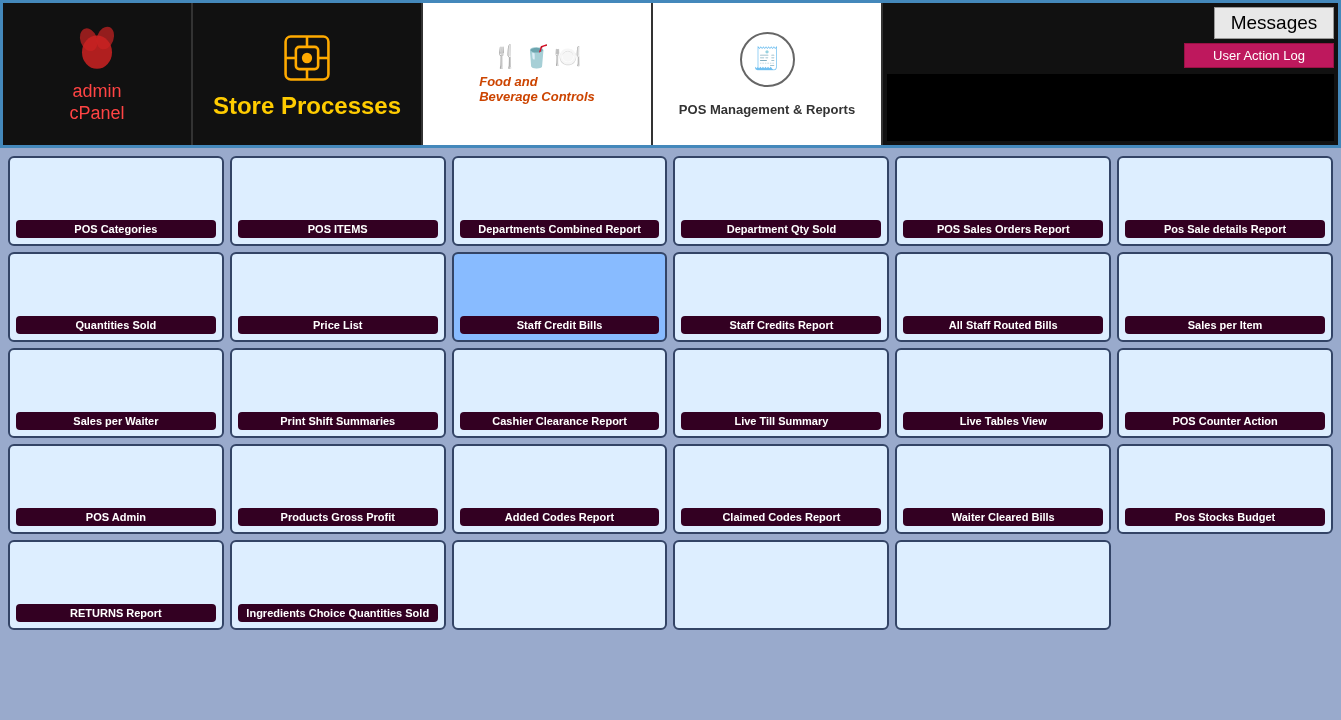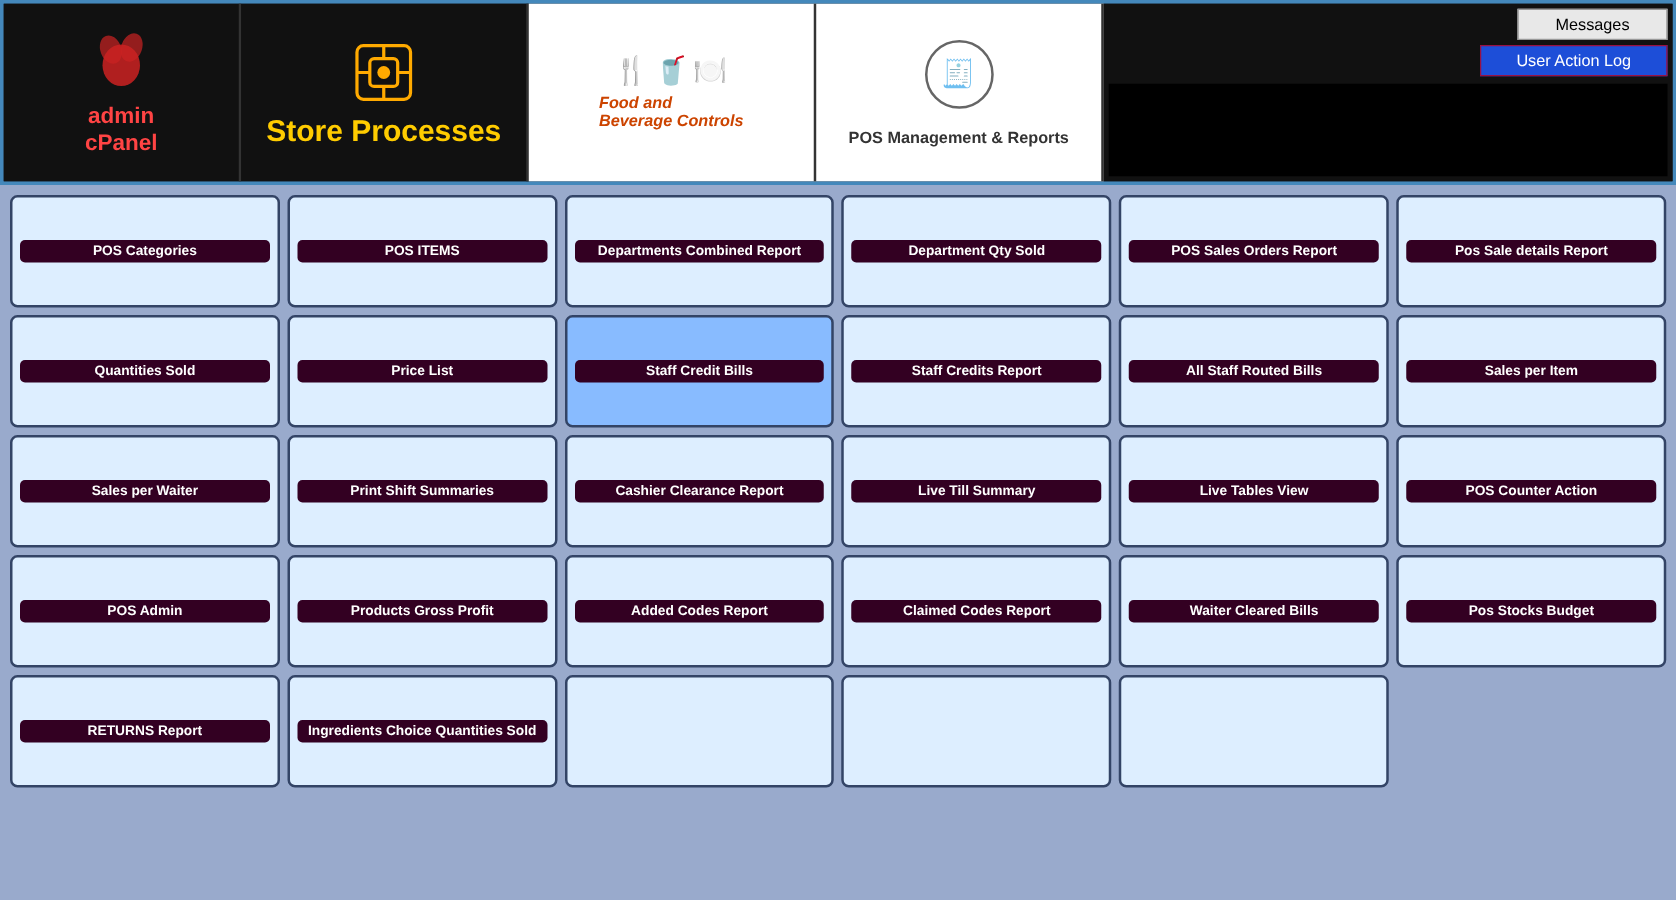--- a/index.html
+++ b/index.html
@@ -31,21 +31,21 @@
 
     .logo-icon {
       width: 50px;
       height: 50px;
       margin-bottom: 4px;
     }
 
     .logo-title {
       color: #ff4444;
       font-size: 18px;
-      font-weight: bold;
+      font-weight: normal;
       line-height: 1.2;
     }
 
     .store-panel {
       background: #111;
       width: 230px;
       display: flex;
       align-items: center;
       justify-content: center;
       border-right: 2px solid #333;
@@ -113,28 +113,28 @@
       align-items: flex-end;
       justify-content: flex-start;
       padding: 4px;
       gap: 4px;
     }
 
     .messages-btn {
       background: #e8e8e8;
       border: 1px solid #999;
       padding: 4px 12px;
-      font-size: 13px;
+      font-size: 19px;
       cursor: pointer;
       min-width: 120px;
       text-align: center;
     }
 
     .action-log-btn {
-      background: #1d4ed8;
+      background: #be185d;
       border: 1px solid #991144;
       padding: 4px 12px;
       font-size: 13px;
       color: white;
       cursor: pointer;
       min-width: 150px;
       text-align: center;
     }
 
     
@@ -154,21 +154,21 @@
     .tile {
       background: #ddeeff;
       border: 2px solid #334466;
       border-radius: 6px;
       min-height: 90px;
       padding: 6px;
       cursor: pointer;
       display: flex;
       flex-direction: column;
       align-items: flex-start;
-      justify-content: center;
+      justify-content: flex-end;
     }
 
     .tile.active {
       background: #88bbff;
     }
 
     .tile-label {
       font-size: 11px;
       font-weight: bold;
       color: #fff;

